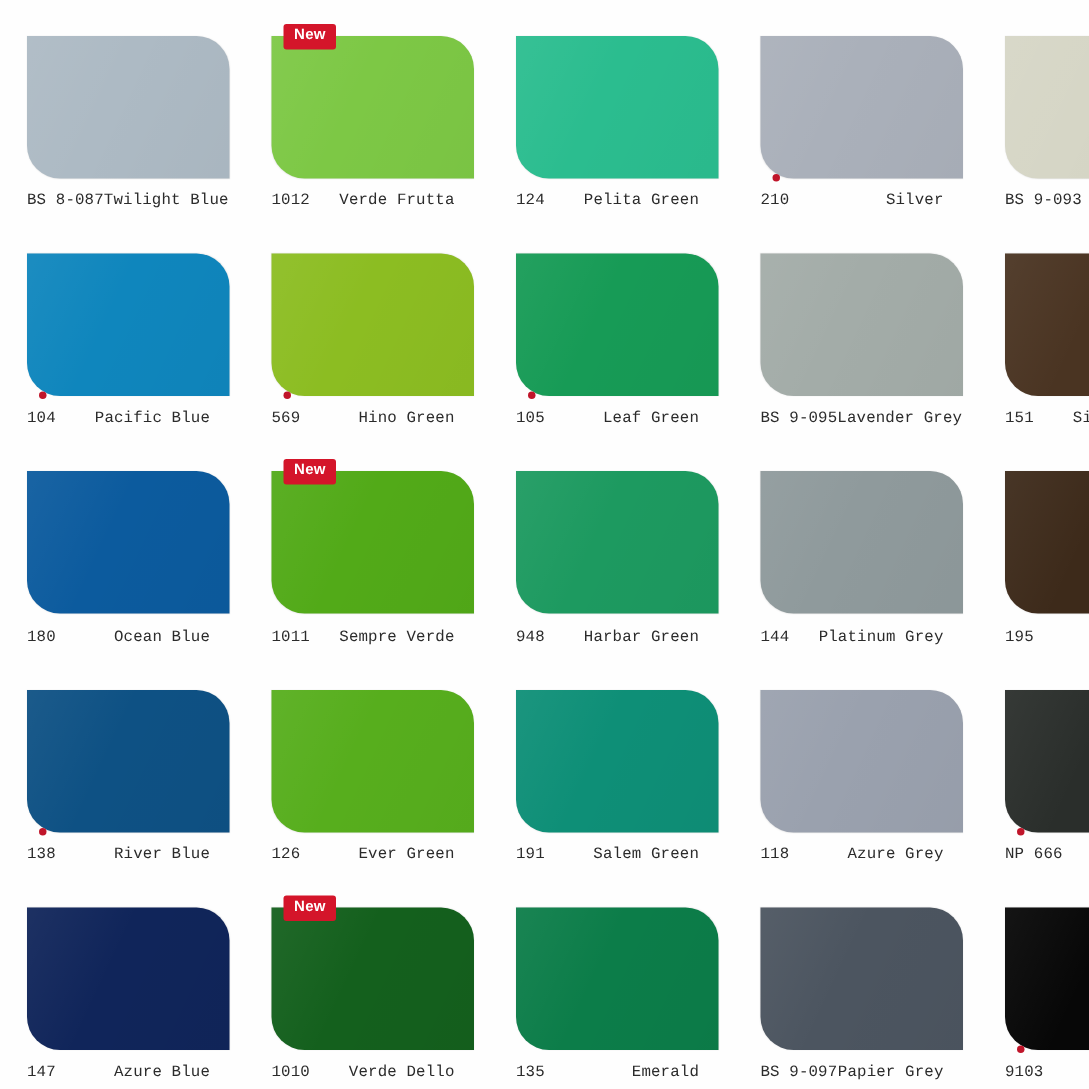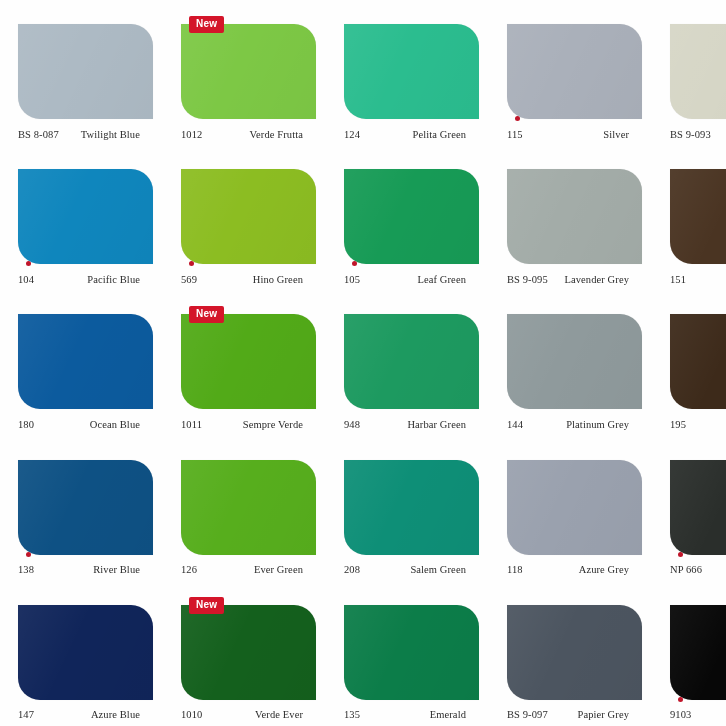--- a/index.html
+++ b/index.html
@@ -79,21 +79,21 @@
     flex: 0 0 auto;
     height: 22px;
     margin-left: 8px;
     width: 122px;
     display: flex;
     align-items: center;
     justify-content: space-between;
     font-size: 10.5px;
     color: #2b2b2b;
     letter-spacing: 0.1px;
-    font-family: Liberation Serif, serif;
+    font-family: Liberation Mono, monospace;
     white-space: nowrap;
   }
   .code { text-align: left; }
   .cname { text-align: left; }
 </style>
 </head>
 <body>
 
 <div id="chart">
     <div class="cell">
@@ -125,21 +125,21 @@
         <span class="cname">Pelita Green</span>
       </div>
     </div>
     <div class="cell">
       <div class="swatch-wrap">
         <div class="swatch" title="Silver" style="background: rgb(170, 176, 186);">
           <span class="dot"></span>
         </div>
       </div>
       <div class="caption">
-        <span class="code">115</span>
+        <span class="code">210</span>
         <span class="cname">Silver</span>
       </div>
     </div>
     <div class="cell">
       <div class="swatch-wrap">
         <div class="swatch" title="Ash Grey" style="background: rgb(214, 214, 198);"></div>
       </div>
       <div class="caption">
         <span class="code">BS 9-093</span>
         <span class="cname">Ash Grey</span>
@@ -261,21 +261,21 @@
       <div class="caption">
         <span class="code">126</span>
         <span class="cname">Ever Green</span>
       </div>
     </div>
     <div class="cell">
       <div class="swatch-wrap">
         <div class="swatch" title="Salem Green" style="background: rgb(14, 143, 119);"></div>
       </div>
       <div class="caption">
-        <span class="code">208</span>
+        <span class="code">191</span>
         <span class="cname">Salem Green</span>
       </div>
     </div>
     <div class="cell">
       <div class="swatch-wrap">
         <div class="swatch" title="Dove Grey" style="background: rgb(154, 161, 174);"></div>
       </div>
       <div class="caption">
         <span class="code">118</span>
         <span class="cname">Azure Grey</span>
@@ -302,21 +302,21 @@
       </div>
     </div>
     <div class="cell">
       <div class="swatch-wrap">
         <div class="swatch" title="Verde Dello" style="background: rgb(20, 96, 29);">
           <span class="badge-new">New</span>
         </div>
       </div>
       <div class="caption">
         <span class="code">1010</span>
-        <span class="cname">Verde Ever</span>
+        <span class="cname">Verde Dello</span>
       </div>
     </div>
     <div class="cell">
       <div class="swatch-wrap">
         <div class="swatch" title="Emerald" style="background: rgb(12, 125, 73);"></div>
       </div>
       <div class="caption">
         <span class="code">135</span>
         <span class="cname">Emerald</span>
       </div>

